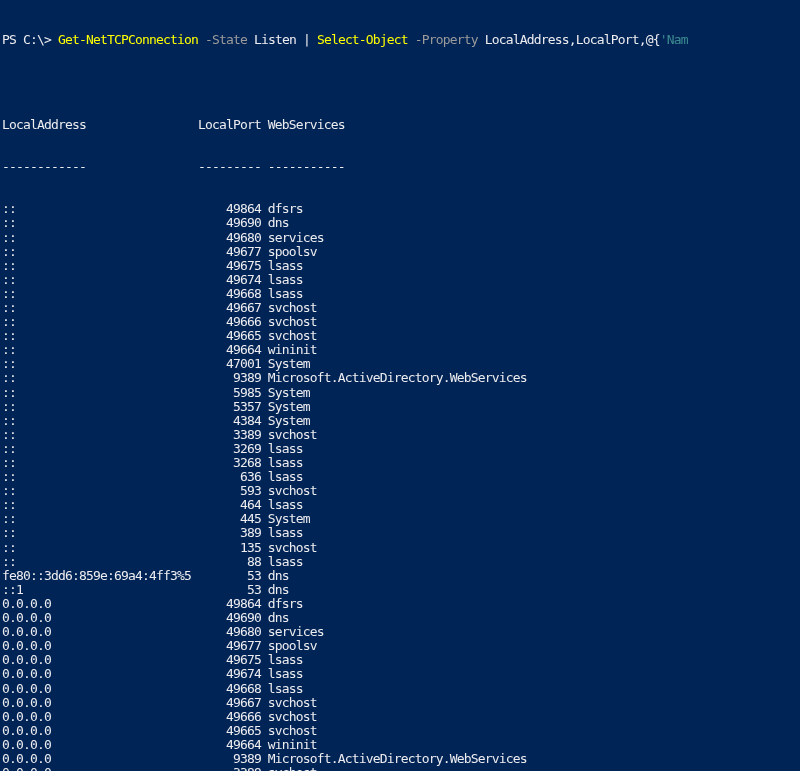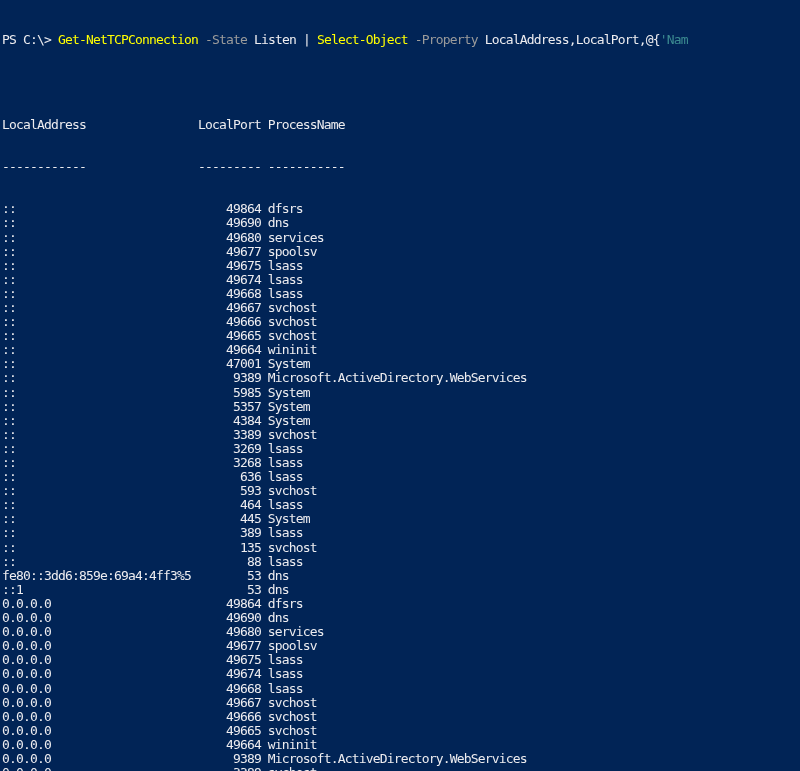--- a/index.html
+++ b/index.html
@@ -31,16 +31,16 @@
   .seg-parameter { color: var(--parameter, #9B9B9B); }
   .seg-operator  { color: var(--operator, #9B9B9B); }
   .seg-string    { color: var(--string,   #3C8C91); }
 </style>
 </head>
 <body>
 
 <div class="screen">
   <div class="line"><span class="seg-default">PS C:\&gt; </span><span class="seg-command">Get-NetTCPConnection</span><span class="seg-default"> </span><span class="seg-parameter">-State</span><span class="seg-default"> Listen </span><span class="seg-default">| </span><span class="seg-command">Select-Object</span><span class="seg-default"> </span><span class="seg-parameter">-Property</span><span class="seg-default"> LocalAddress,LocalPort,@{</span><span class="seg-string">'Name'</span><span class="seg-default"> </span><span class="seg-operator">=</span><span class="seg-default"> </span><span class="seg-string">'ProcessNam</span></div>
   <div class="line"> </div>
-  <div class="line" id="table-header">LocalAddress                LocalPort ProcessName</div>
+  <div class="line" id="table-header">LocalAddress                LocalPort WebServices</div>
   <div class="line" id="table-separator">------------                --------- -----------</div>
   <div id="table-body"><div class="line">::                              49864 dfsrs</div><div class="line">::                              49690 dns</div><div class="line">::                              49680 services</div><div class="line">::                              49677 spoolsv</div><div class="line">::                              49675 lsass</div><div class="line">::                              49674 lsass</div><div class="line">::                              49668 lsass</div><div class="line">::                              49667 svchost</div><div class="line">::                              49666 svchost</div><div class="line">::                              49665 svchost</div><div class="line">::                              49664 wininit</div><div class="line">::                              47001 System</div><div class="line">::                               9389 Microsoft.ActiveDirectory.WebServices</div><div class="line">::                               5985 System</div><div class="line">::                               5357 System</div><div class="line">::                               4384 System</div><div class="line">::                               3389 svchost</div><div class="line">::                               3269 lsass</div><div class="line">::                               3268 lsass</div><div class="line">::                                636 lsass</div><div class="line">::                                593 svchost</div><div class="line">::                                464 lsass</div><div class="line">::                                445 System</div><div class="line">::                                389 lsass</div><div class="line">::                                135 svchost</div><div class="line">::                                 88 lsass</div><div class="line">fe80::3dd6:859e:69a4:4ff3%5        53 dns</div><div class="line">::1                                53 dns</div><div class="line">0.0.0.0                         49864 dfsrs</div><div class="line">0.0.0.0                         49690 dns</div><div class="line">0.0.0.0                         49680 services</div><div class="line">0.0.0.0                         49677 spoolsv</div><div class="line">0.0.0.0                         49675 lsass</div><div class="line">0.0.0.0                         49674 lsass</div><div class="line">0.0.0.0                         49668 lsass</div><div class="line">0.0.0.0                         49667 svchost</div><div class="line">0.0.0.0                         49666 svchost</div><div class="line">0.0.0.0                         49665 svchost</div><div class="line">0.0.0.0                         49664 wininit</div><div class="line">0.0.0.0                          9389 Microsoft.ActiveDirectory.WebServices</div><div class="line">0.0.0.0                          3389 svchost</div></div>
 </div>
 
 </body></html>

